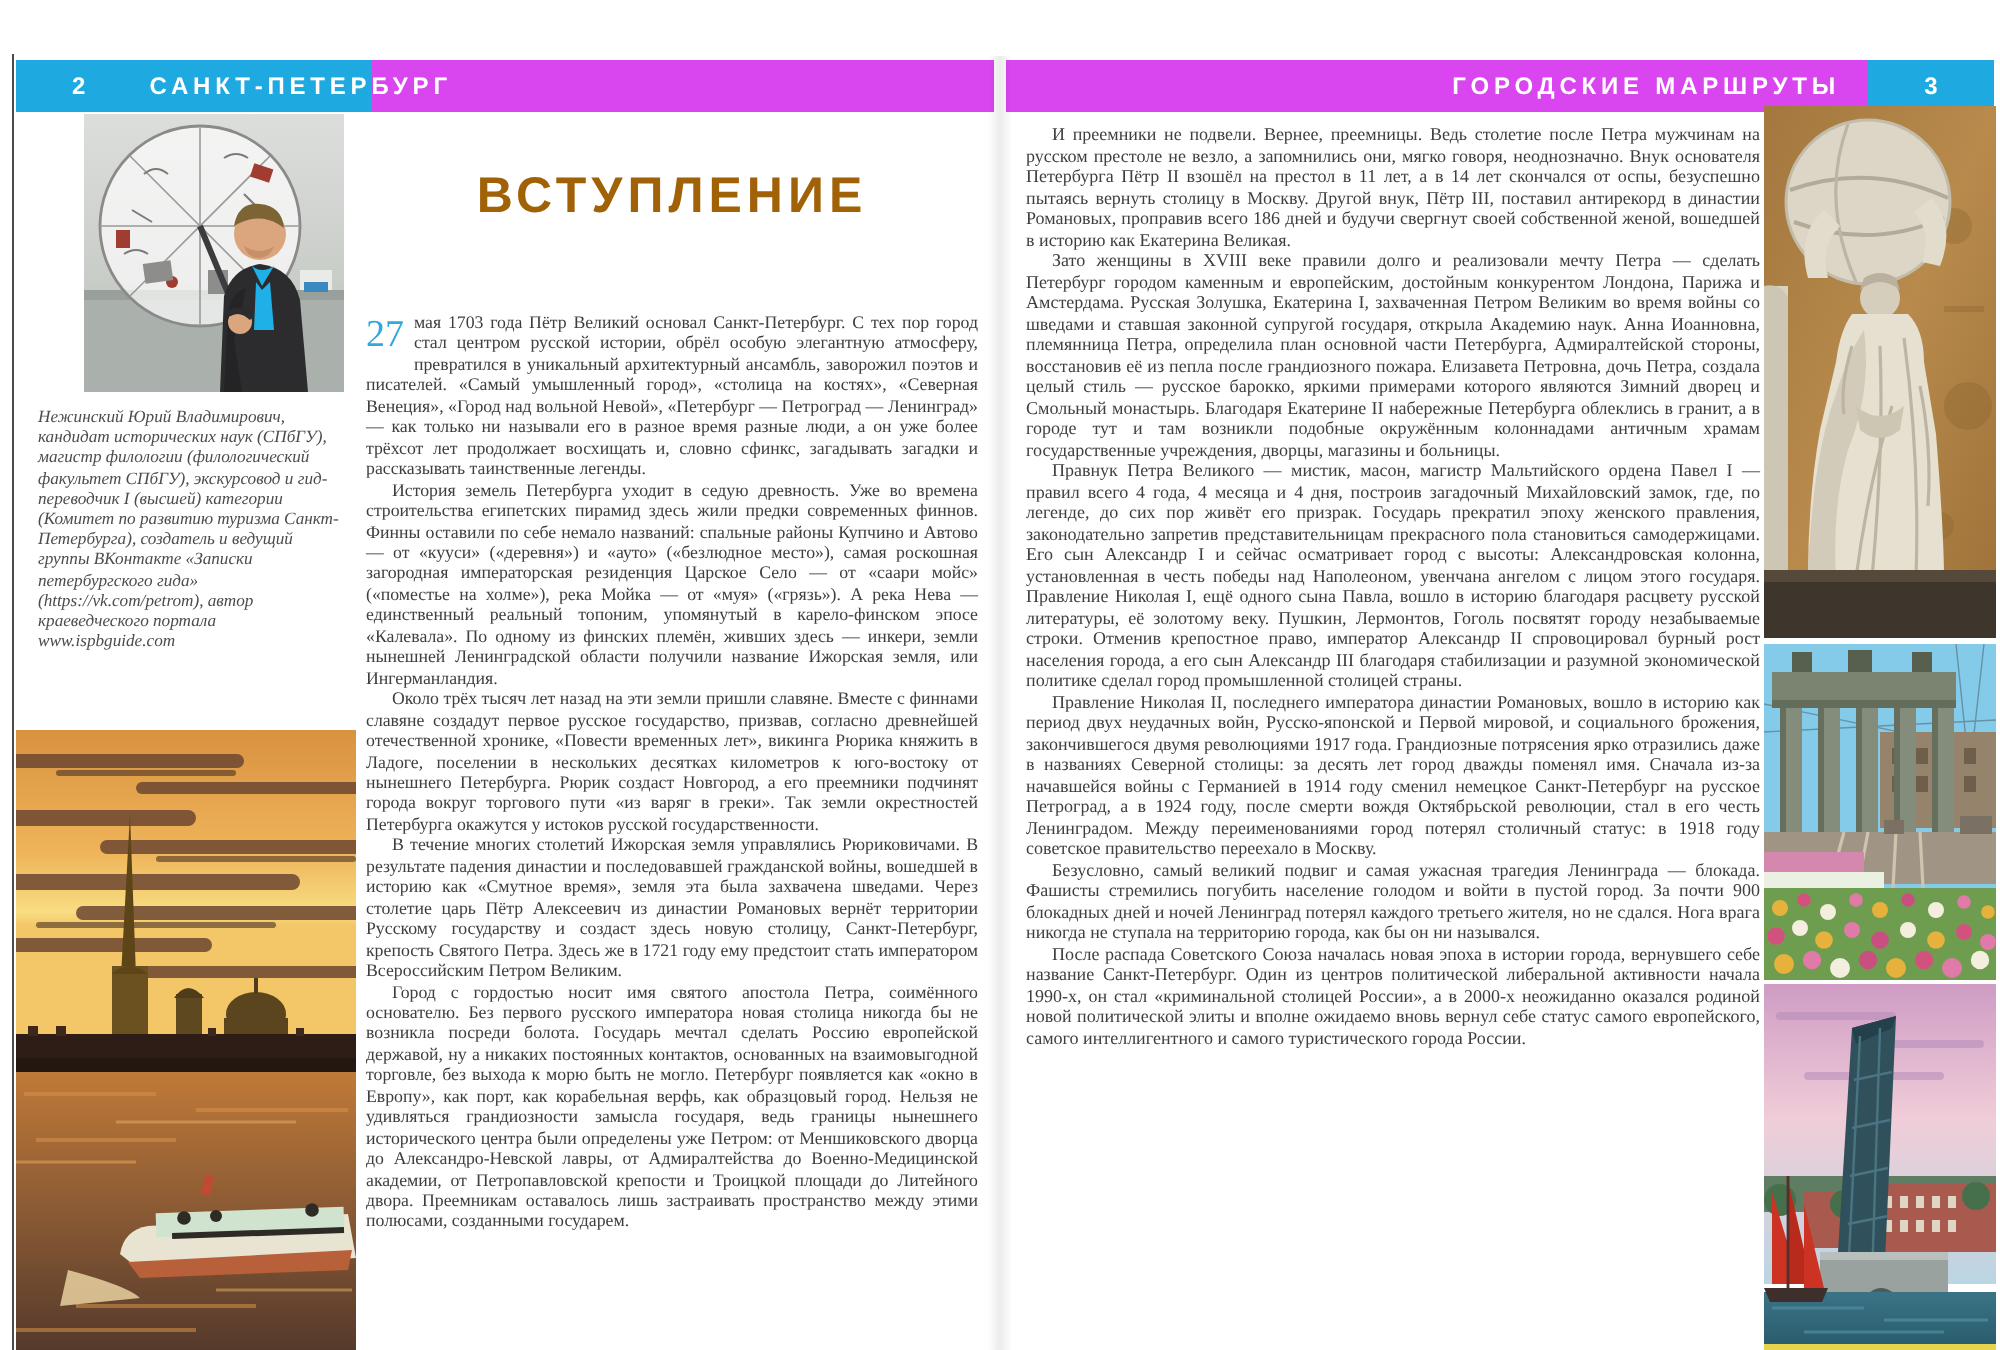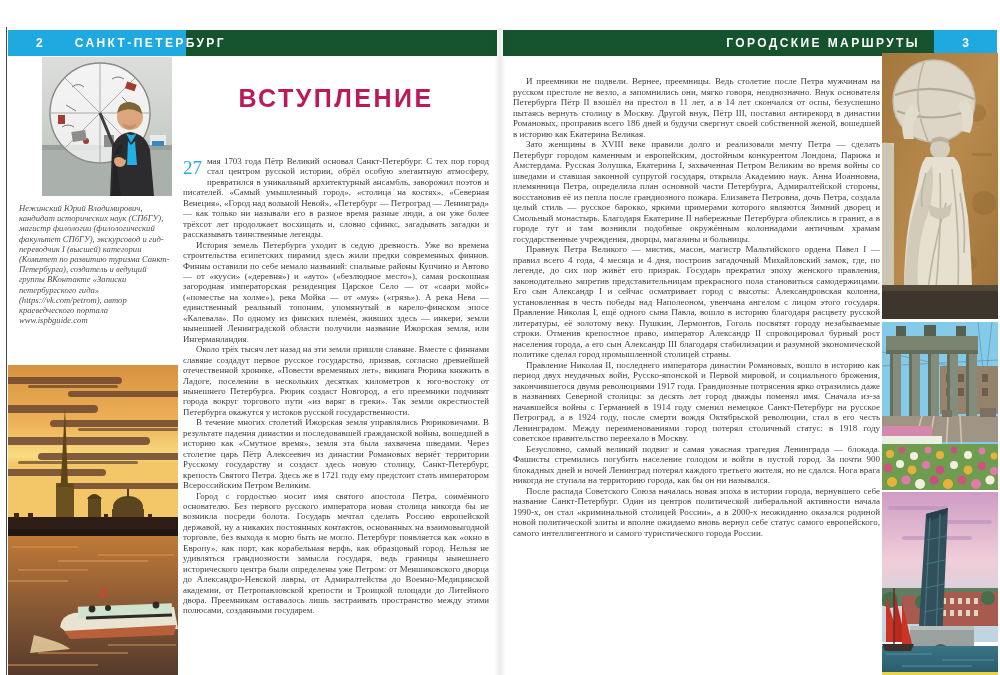--- a/index.html
+++ b/index.html
@@ -2,37 +2,37 @@
 <html><head>
 <meta charset="utf-8">
 <style>
   *{margin:0;padding:0;box-sizing:border-box}
   html,body{width:1000px;height:675px}
   body{position:relative;background:#ffffff;overflow:hidden;font-family:"Liberation Serif",serif;color:#3c3c3c}
   .abs{position:absolute}
   
   .book-edge{left:6px;top:27px;width:1px;height:648px;background:#4a4a4a}
   
-  .hdr-light{top:30px;height:26px;background:#14532d}
+  .hdr-light{top:30px;height:26px;background:#d946ef}
   .hdr-left-light{left:8px;width:489px}
   .hdr-right-light{left:503px;width:431px;display:flex;align-items:center;justify-content:flex-end;padding-right:14px}
   .hdr-dark{top:30px;height:26px;background:#1ea9e1;display:flex;align-items:center}
   .hdr-left-dark{left:8px;width:178px}
   .hdr-right-dark{left:934px;width:63px;justify-content:center}
   .hdr-txt{font-family:"Liberation Sans",sans-serif;font-weight:bold;color:#fff;font-size:12px;letter-spacing:2.4px;white-space:nowrap}
   .pagenum{font-family:"Liberation Sans",sans-serif;font-weight:bold;color:#fff;font-size:12px}
   .hdr-left-dark .pagenum{margin-left:28px}
   .hdr-left-dark .hdr-txt{margin-left:32px}
   
   .gutter{left:494px;top:28px;width:12px;height:647px;background:linear-gradient(90deg,rgba(0,0,0,0) 0%,rgba(0,0,0,0.07) 45%,rgba(0,0,0,0.07) 55%,rgba(0,0,0,0) 100%)}
   
-  .page-title{left:183px;top:84px;width:306px;text-align:center;font-family:"Liberation Sans",sans-serif;font-weight:bold;font-size:25px;letter-spacing:2.5px;color:#be185d}
+  .page-title{left:183px;top:84px;width:306px;text-align:center;font-family:"Liberation Sans",sans-serif;font-weight:bold;font-size:25px;letter-spacing:2.5px;color:#a16207}
   .body-col{text-align:justify;font-size:8.9px;line-height:10.45px;color:#3e3e3e}
   .left-col{left:183px;top:156px;width:306px}
-  .right-col{left:513px;top:76px;width:367px;font-size:9px;line-height:10.5px}
+  .right-col{left:513px;top:62px;width:367px;font-size:9px;line-height:10.5px}
   .para{text-indent:13px}
   .para.noindent{text-indent:0}
   .dropcap{float:left;color:#2fa9de;font-size:19px;line-height:21px;padding:1px 5px 0 0;font-family:"Liberation Serif",serif}
   
   .author-photo{left:42px;top:57px;width:130px;height:139px;overflow:hidden}
   .bio{left:19px;top:203px;width:153px;font-style:italic;font-size:8.6px;line-height:10.2px;color:#4c4c4c}
   .img-box{overflow:hidden}
   .neva-photo{left:8px;top:365px;width:170px;height:310px}
   .statue-photo{left:882px;top:53px;width:116px;height:266px}
   .gates-photo{left:882px;top:322px;width:116px;height:168px}

